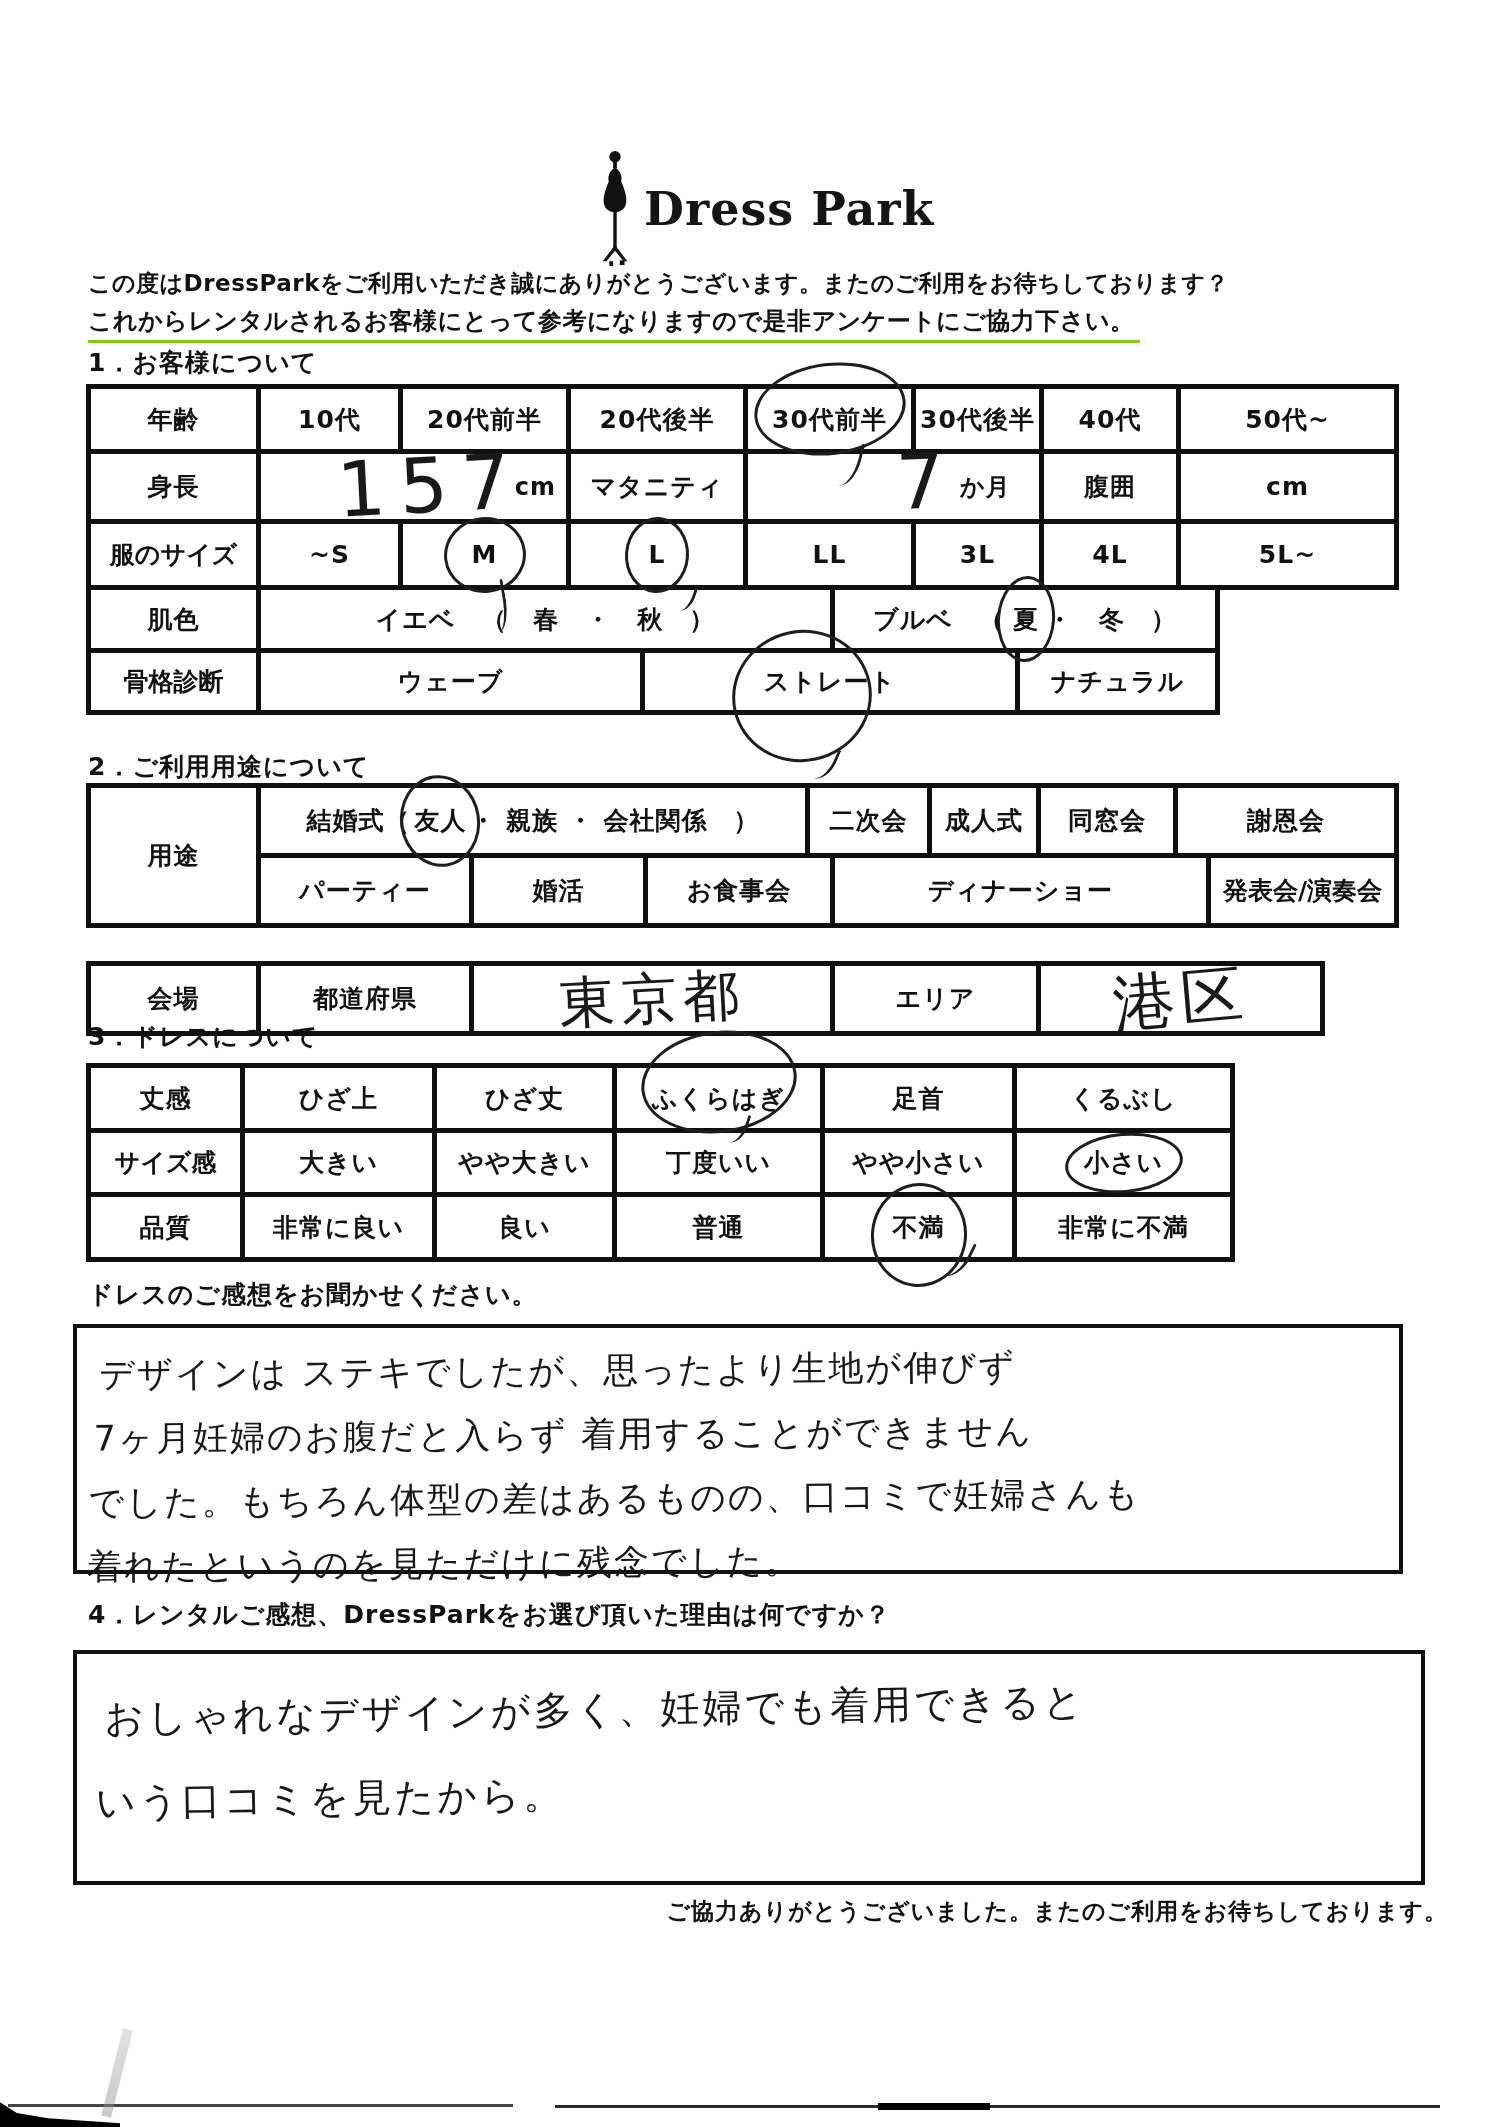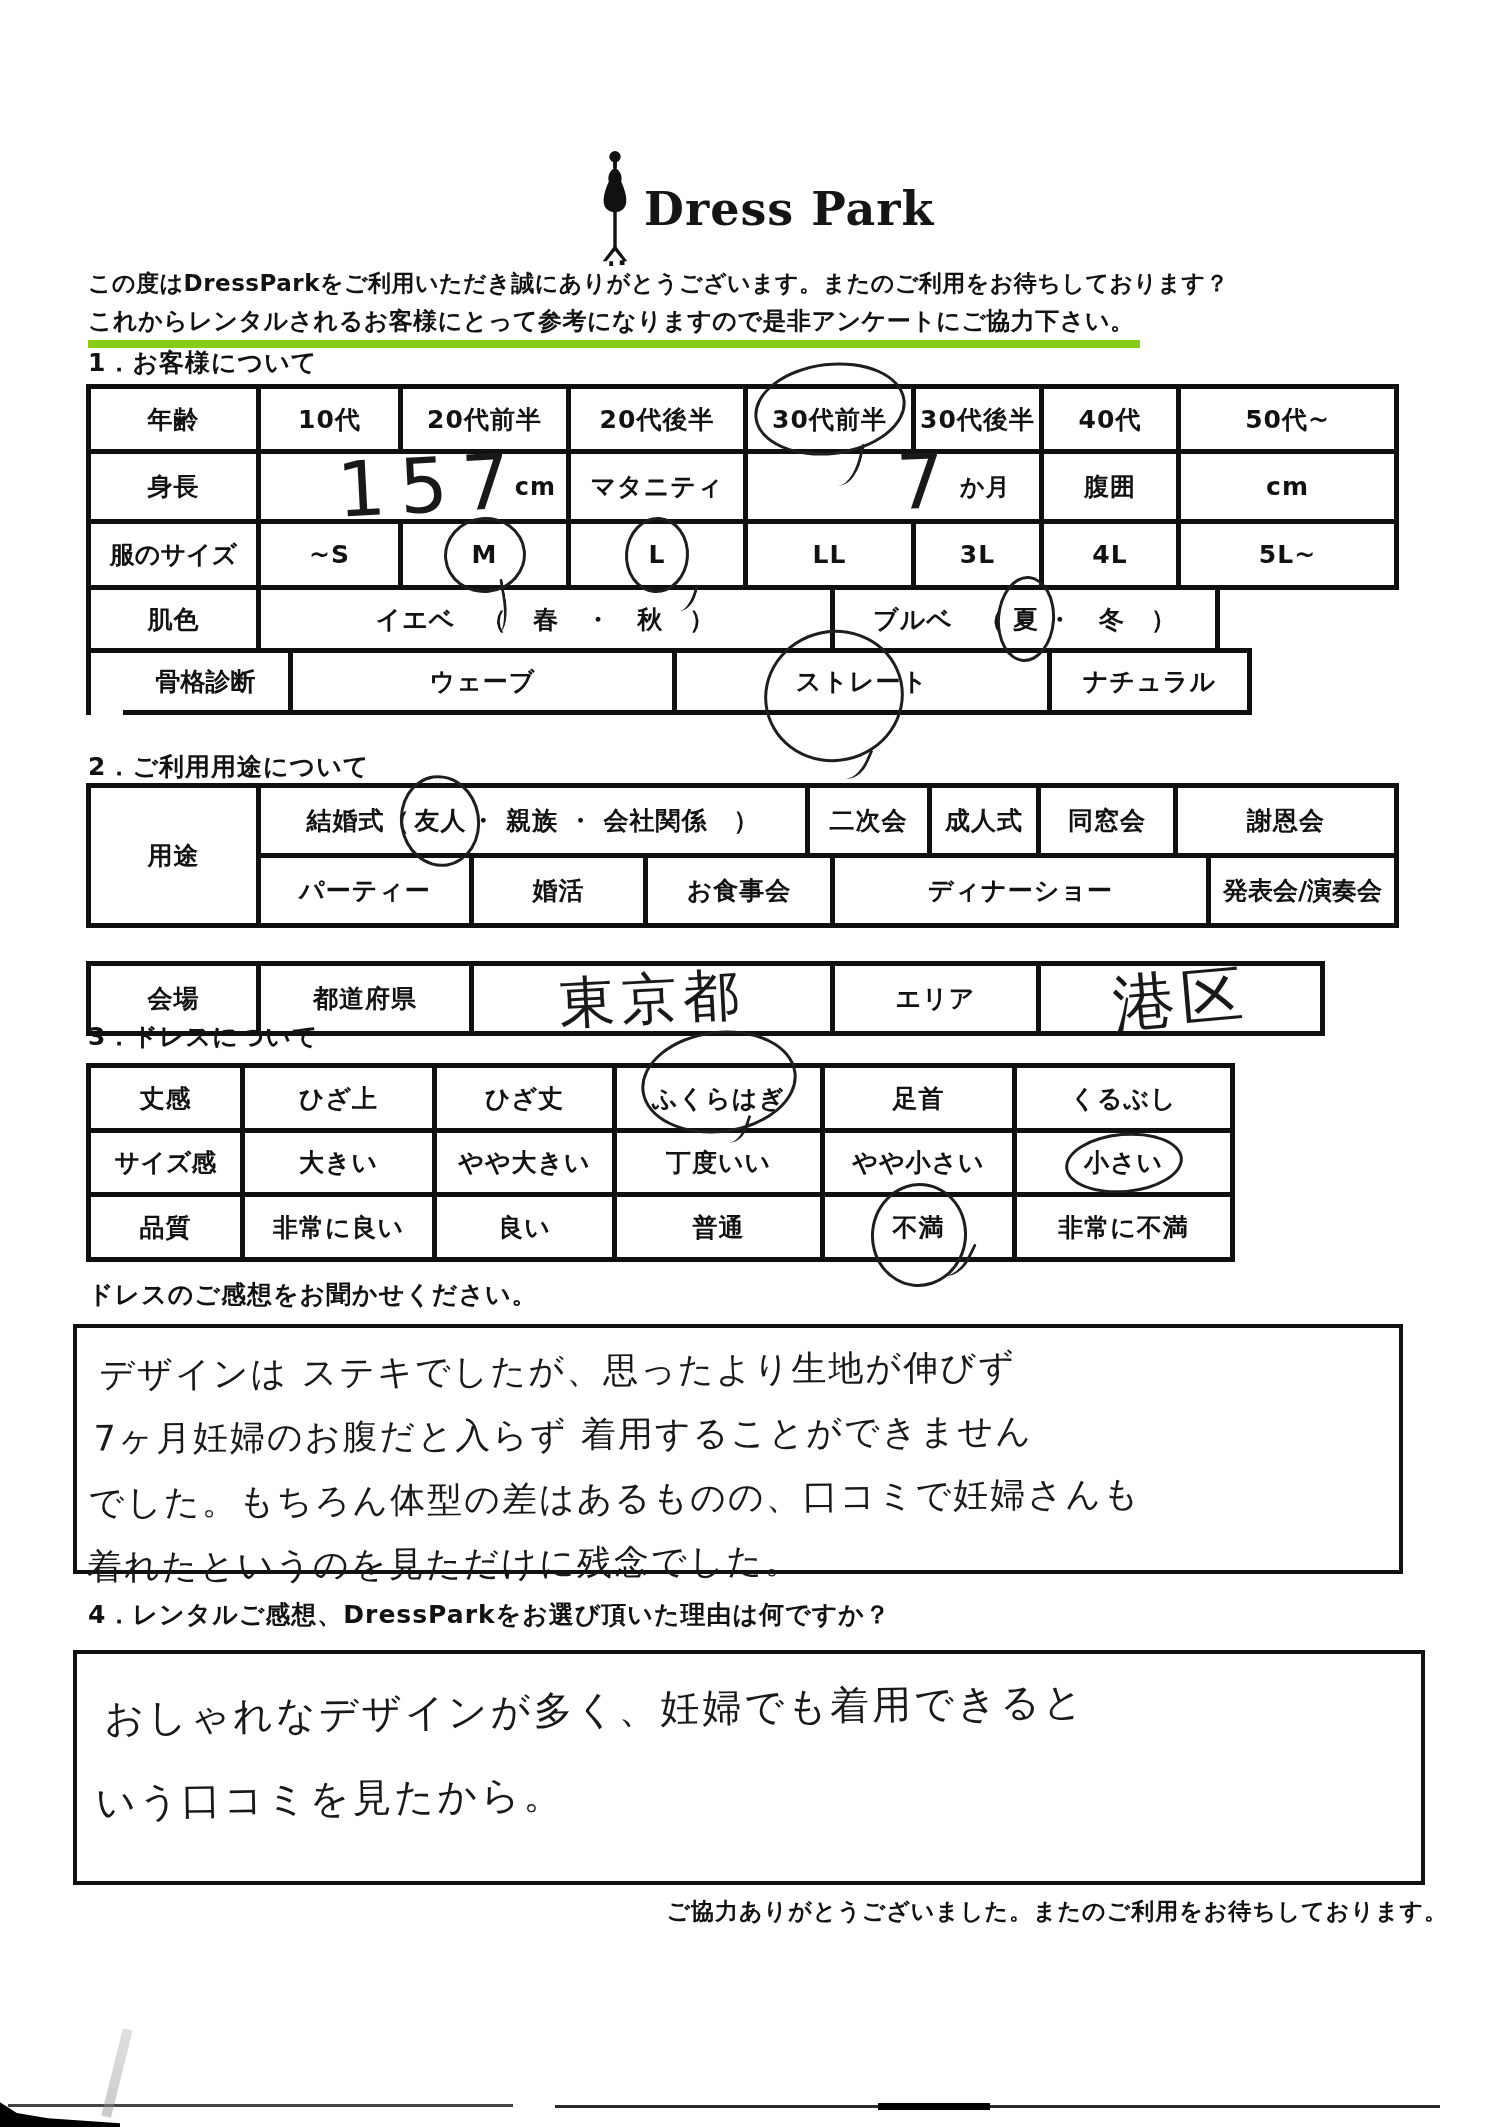--- a/index.html
+++ b/index.html
@@ -9,21 +9,21 @@
   .abs{position:absolute;}
 
   
   .logo{left:596px;top:150px;display:flex;align-items:center;gap:10px;}
   .logo-text{font-family:"DejaVu Serif","Liberation Serif",serif;font-size:46px;font-weight:700;
              letter-spacing:1px;color:#151515;}
   .logo-icon svg{display:block;}
 
   
   .intro1{left:88px;top:268px;font-size:23px;font-weight:700;letter-spacing:.5px;}
-  .intro2{left:88px;top:305px;font-size:24px;font-weight:800;border-bottom:8px solid #84cc16;
+  .intro2{left:88px;top:305px;font-size:24px;font-weight:800;border-bottom:3px solid #84cc16;
           padding:0 6px 3px 0;letter-spacing:.5px;}
   .h{font-size:25px;font-weight:800;letter-spacing:1px;}
   .h1{left:88px;top:346px;} .h2{left:88px;top:750px;} .h3{left:88px;top:1020px;} .h4{left:88px;top:1598px;}
 
   
   .tbl{border-top:5px solid #101010;border-left:5px solid #101010;display:grid;}
   .c{border-right:5px solid #101010;border-bottom:5px solid #101010;display:flex;align-items:center;
      justify-content:center;font-size:25px;font-weight:700;position:relative;letter-spacing:1px;
      background:#fff;overflow:visible;}
   .sub{display:grid;} 
@@ -132,21 +132,21 @@
     <div class="c">
       <span>ブルベ　（</span>
       <span class="circ-wrap" style="margin:0 8px;">
         <span>夏</span>
         <span class="pen" style="width:58px;height:86px;transform:translate(-50%,-50%) rotate(4deg);"></span>
       </span>
       <span>・　冬　）</span>
     </div>
   </div>
 
-  <div class="abs tbl" style="left:86px;top:648px;grid-template-columns:170px 384px 375px 200px;grid-template-rows:62px;padding-left:32px;">
+  <div class="abs tbl" style="left:86px;top:648px;grid-template-columns:170px 384px 375px 200px;grid-template-rows:62px;">
     <div class="c" style="letter-spacing:0;">骨格診断</div>
     <div class="c">ウェーブ</div>
     <div class="c">
       <span>ストレート</span>
       <span class="pen" style="width:140px;height:132px;transform:translate(-50%,-50%) rotate(-12deg);margin-top:14px;margin-left:-28px;"></span>
       <span class="tail" style="left:168px;top:92px;width:22px;height:36px;transform:rotate(24deg);"></span>
     </div>
     <div class="c">ナチュラル</div>
   </div>
 

